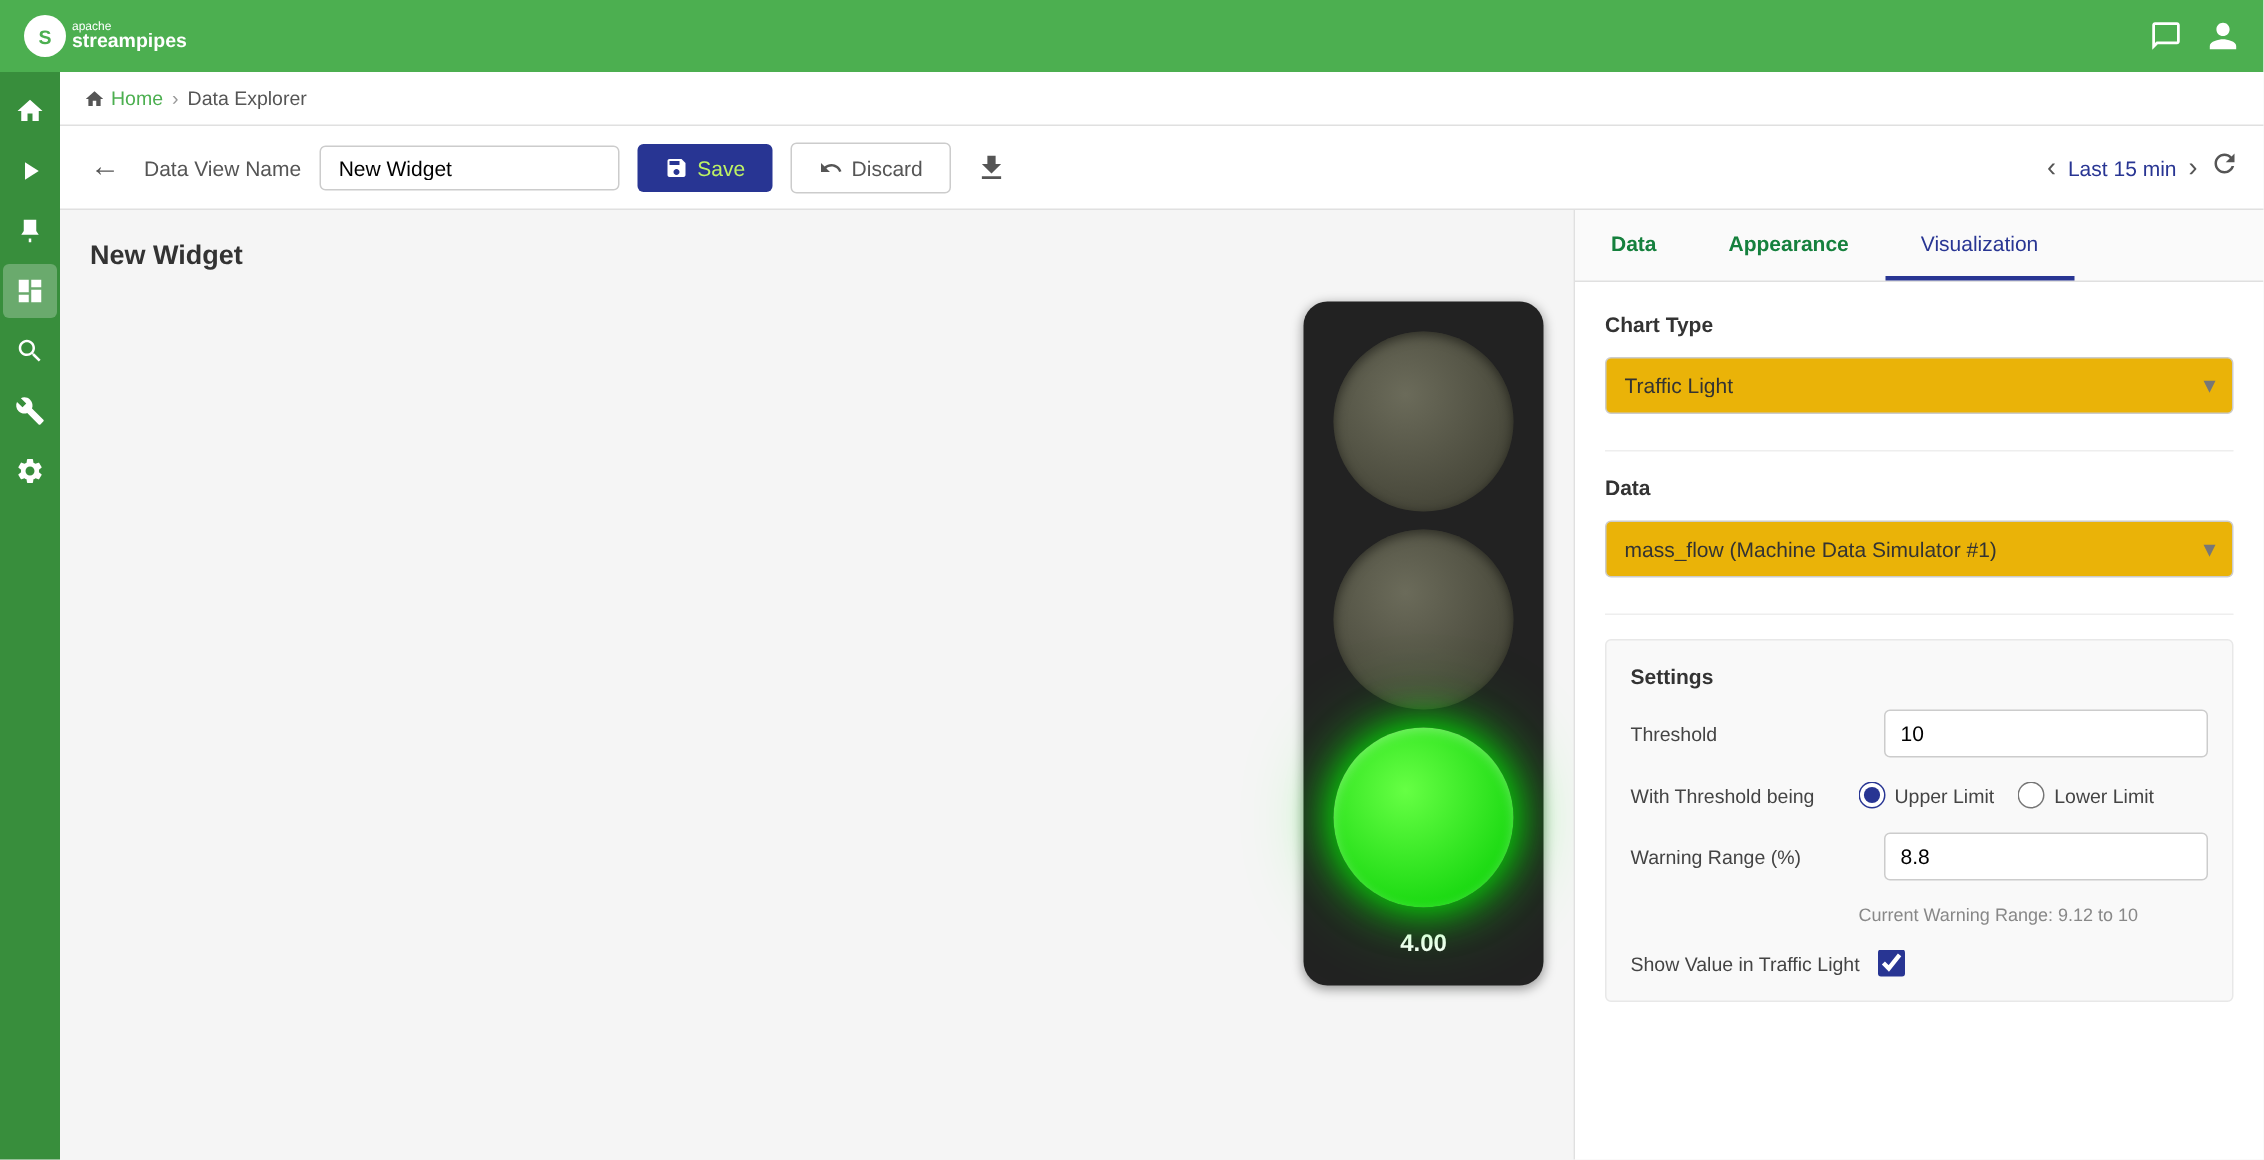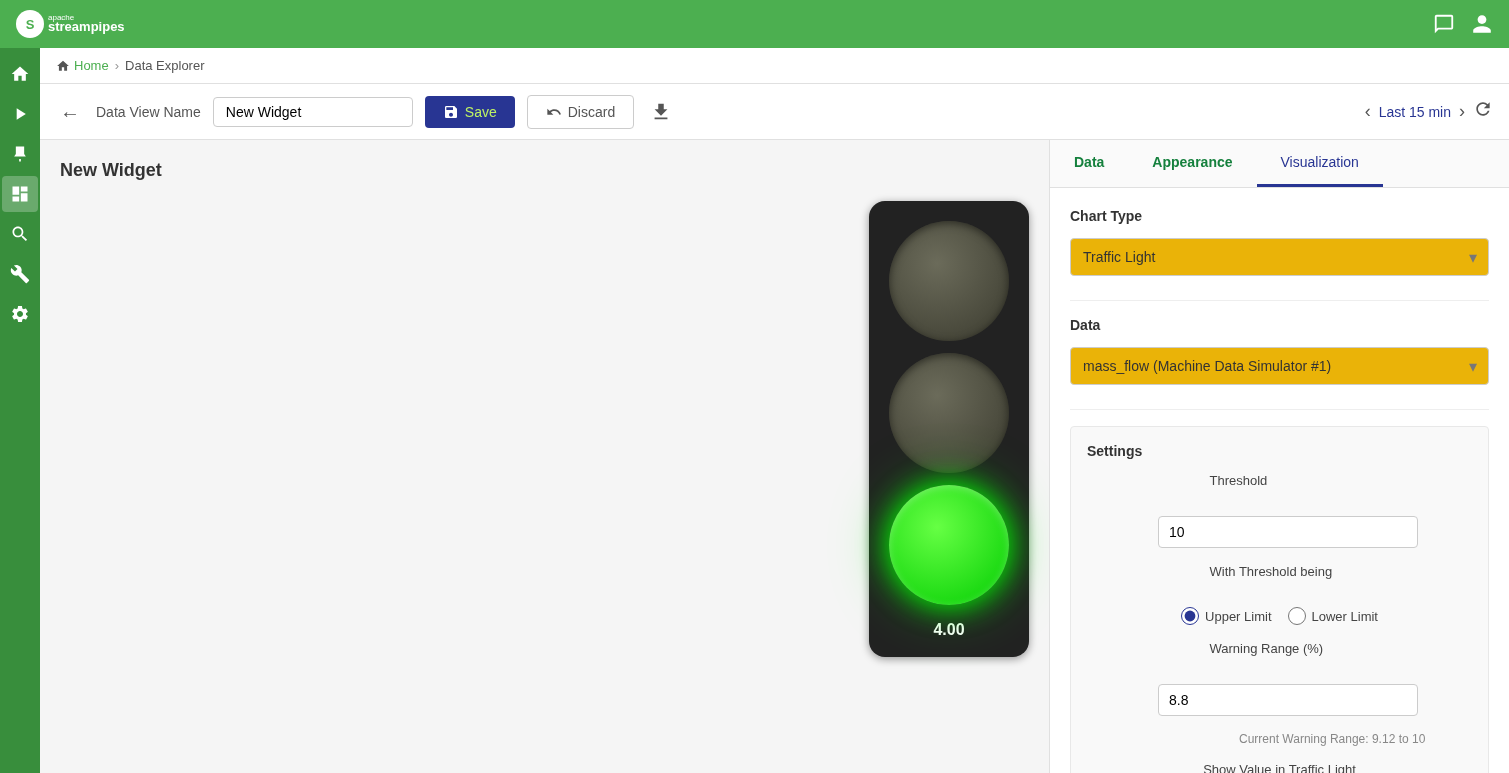--- a/index.html
+++ b/index.html
@@ -242,22 +242,21 @@
       background: #f9f9f9;
       border: 1px solid #e8e8e8;
       border-radius: 4px;
       padding: 16px;
       margin-bottom: 0;
     }
     .settings-row {
       display: flex;
       align-items: center;
       margin-bottom: 16px;
-      gap: 28px;
-      flex-direction: column;
+      gap: 12px;
     }
     .settings-row:last-child { margin-bottom: 0; }
     .settings-row-label {
       font-size: 13px;
       color: #444;
       min-width: 140px;
     }
     .settings-input {
       border: 1px solid #ccc;
       border-radius: 4px;

